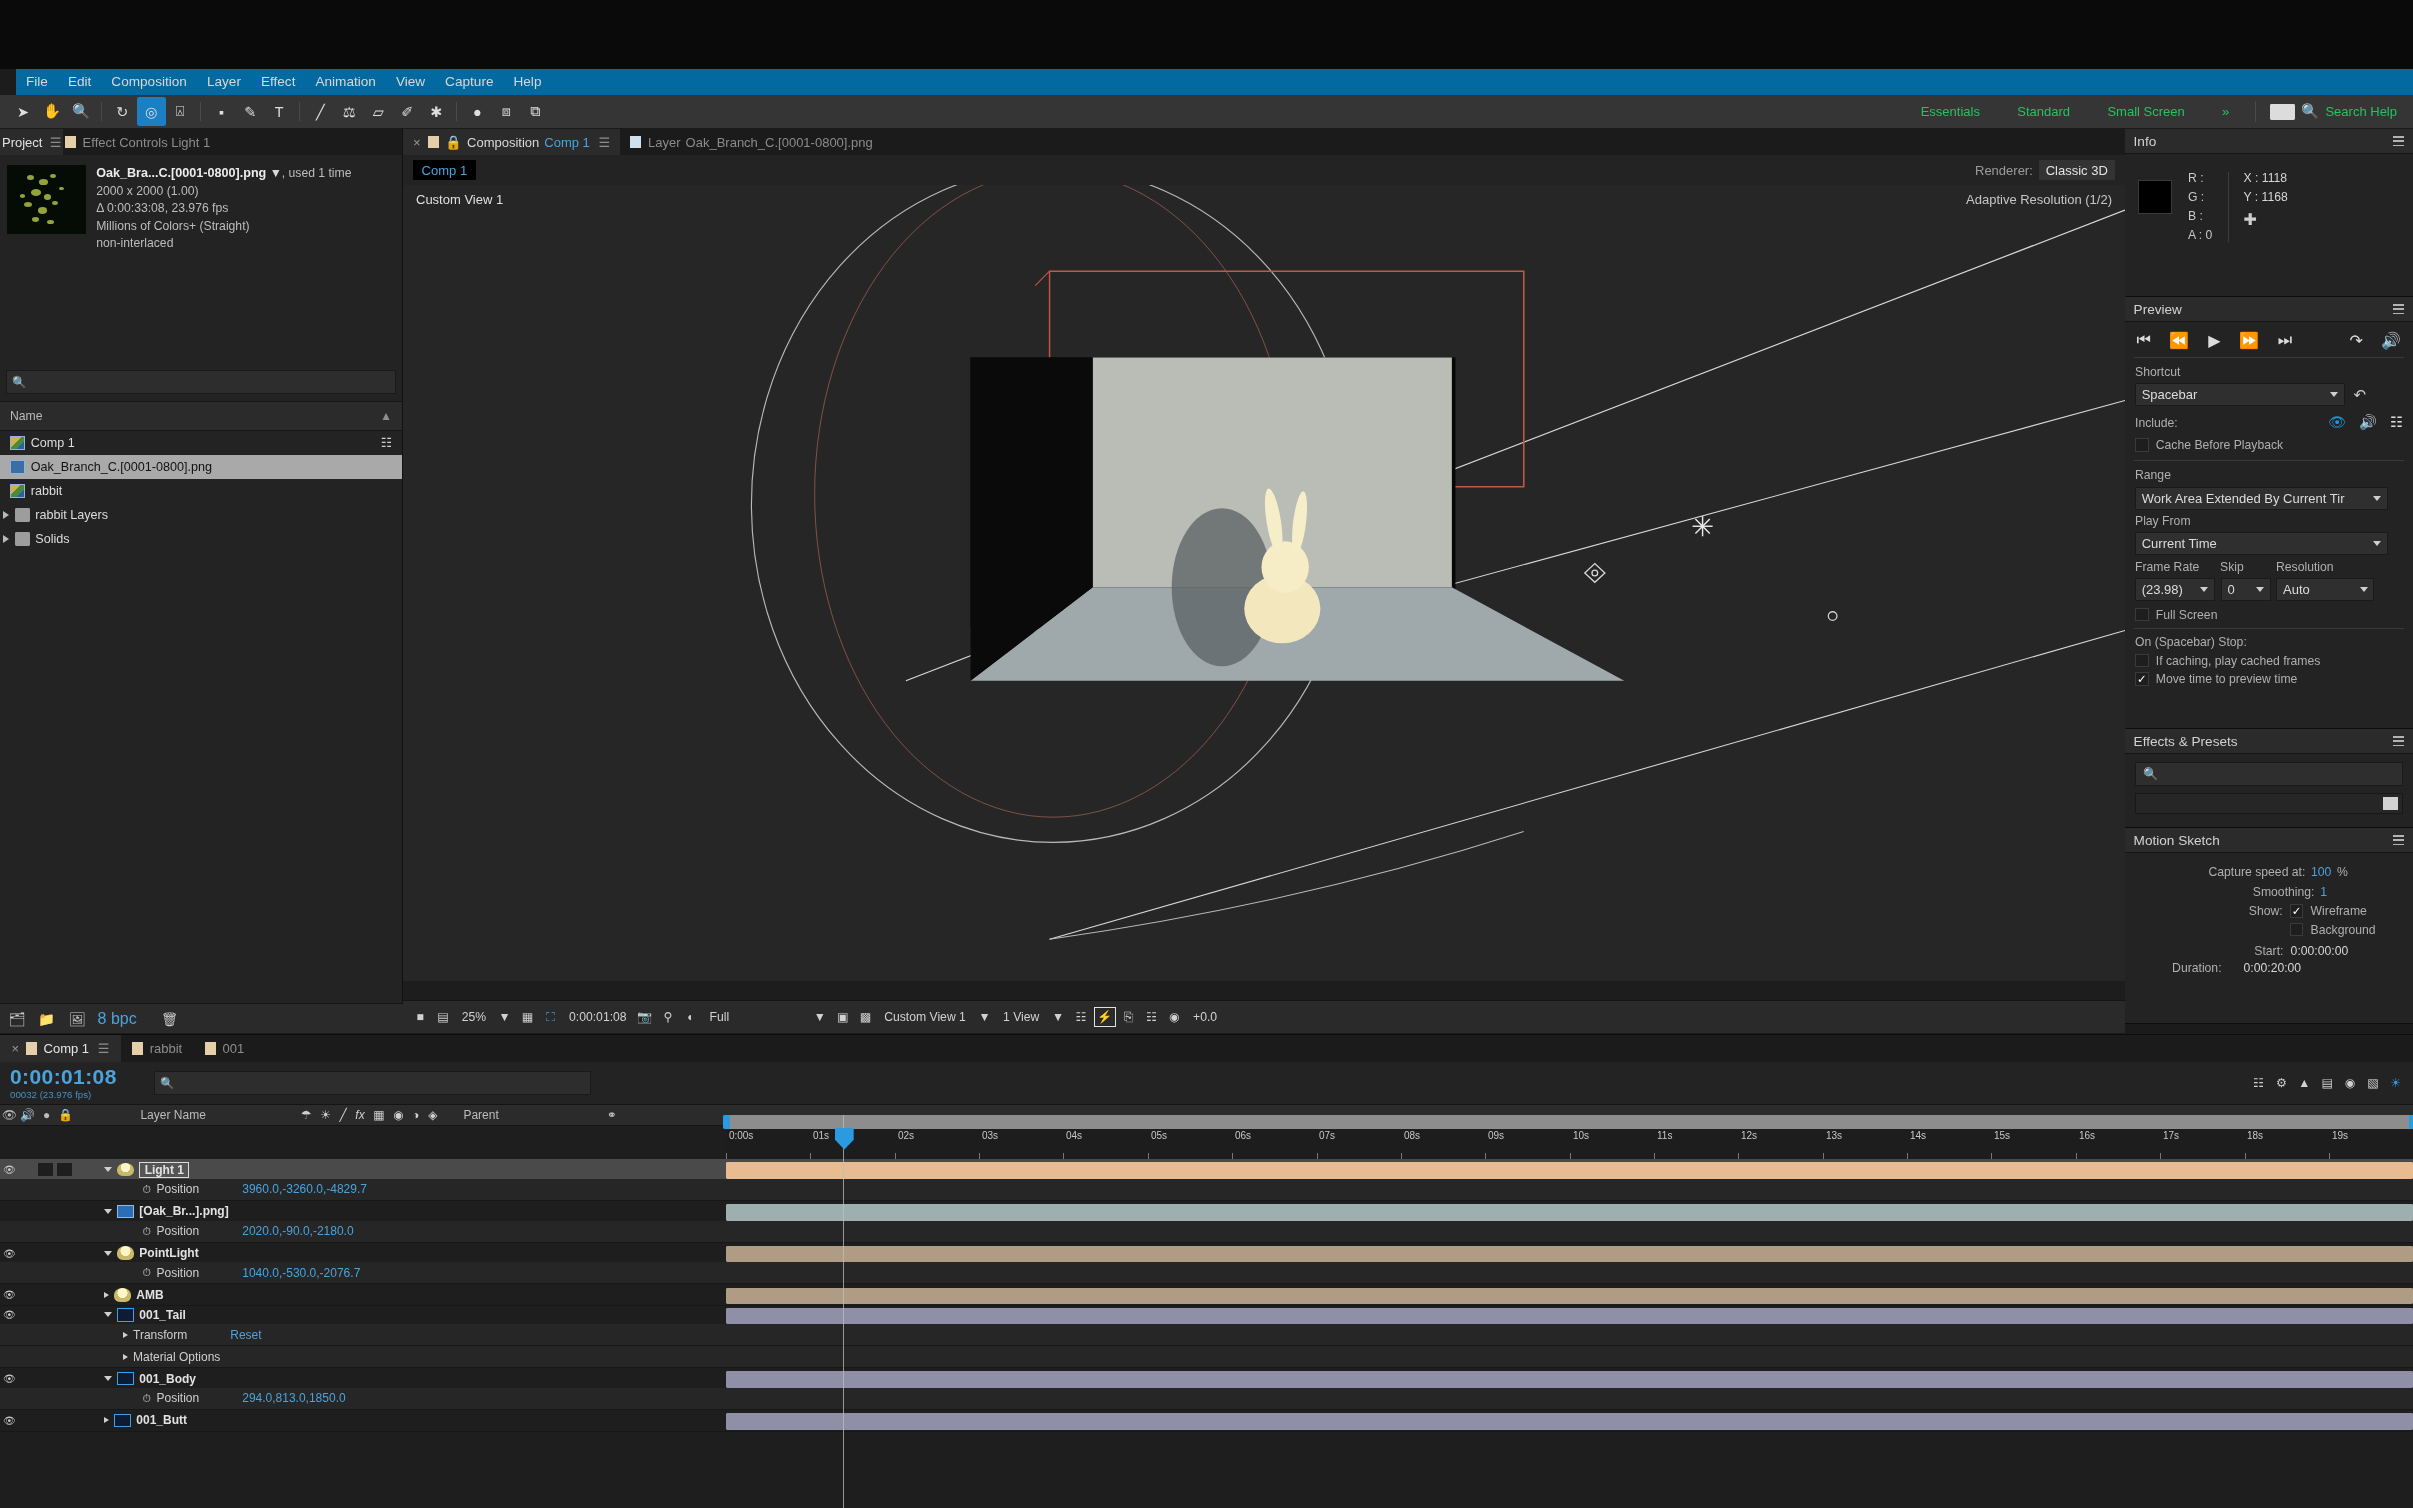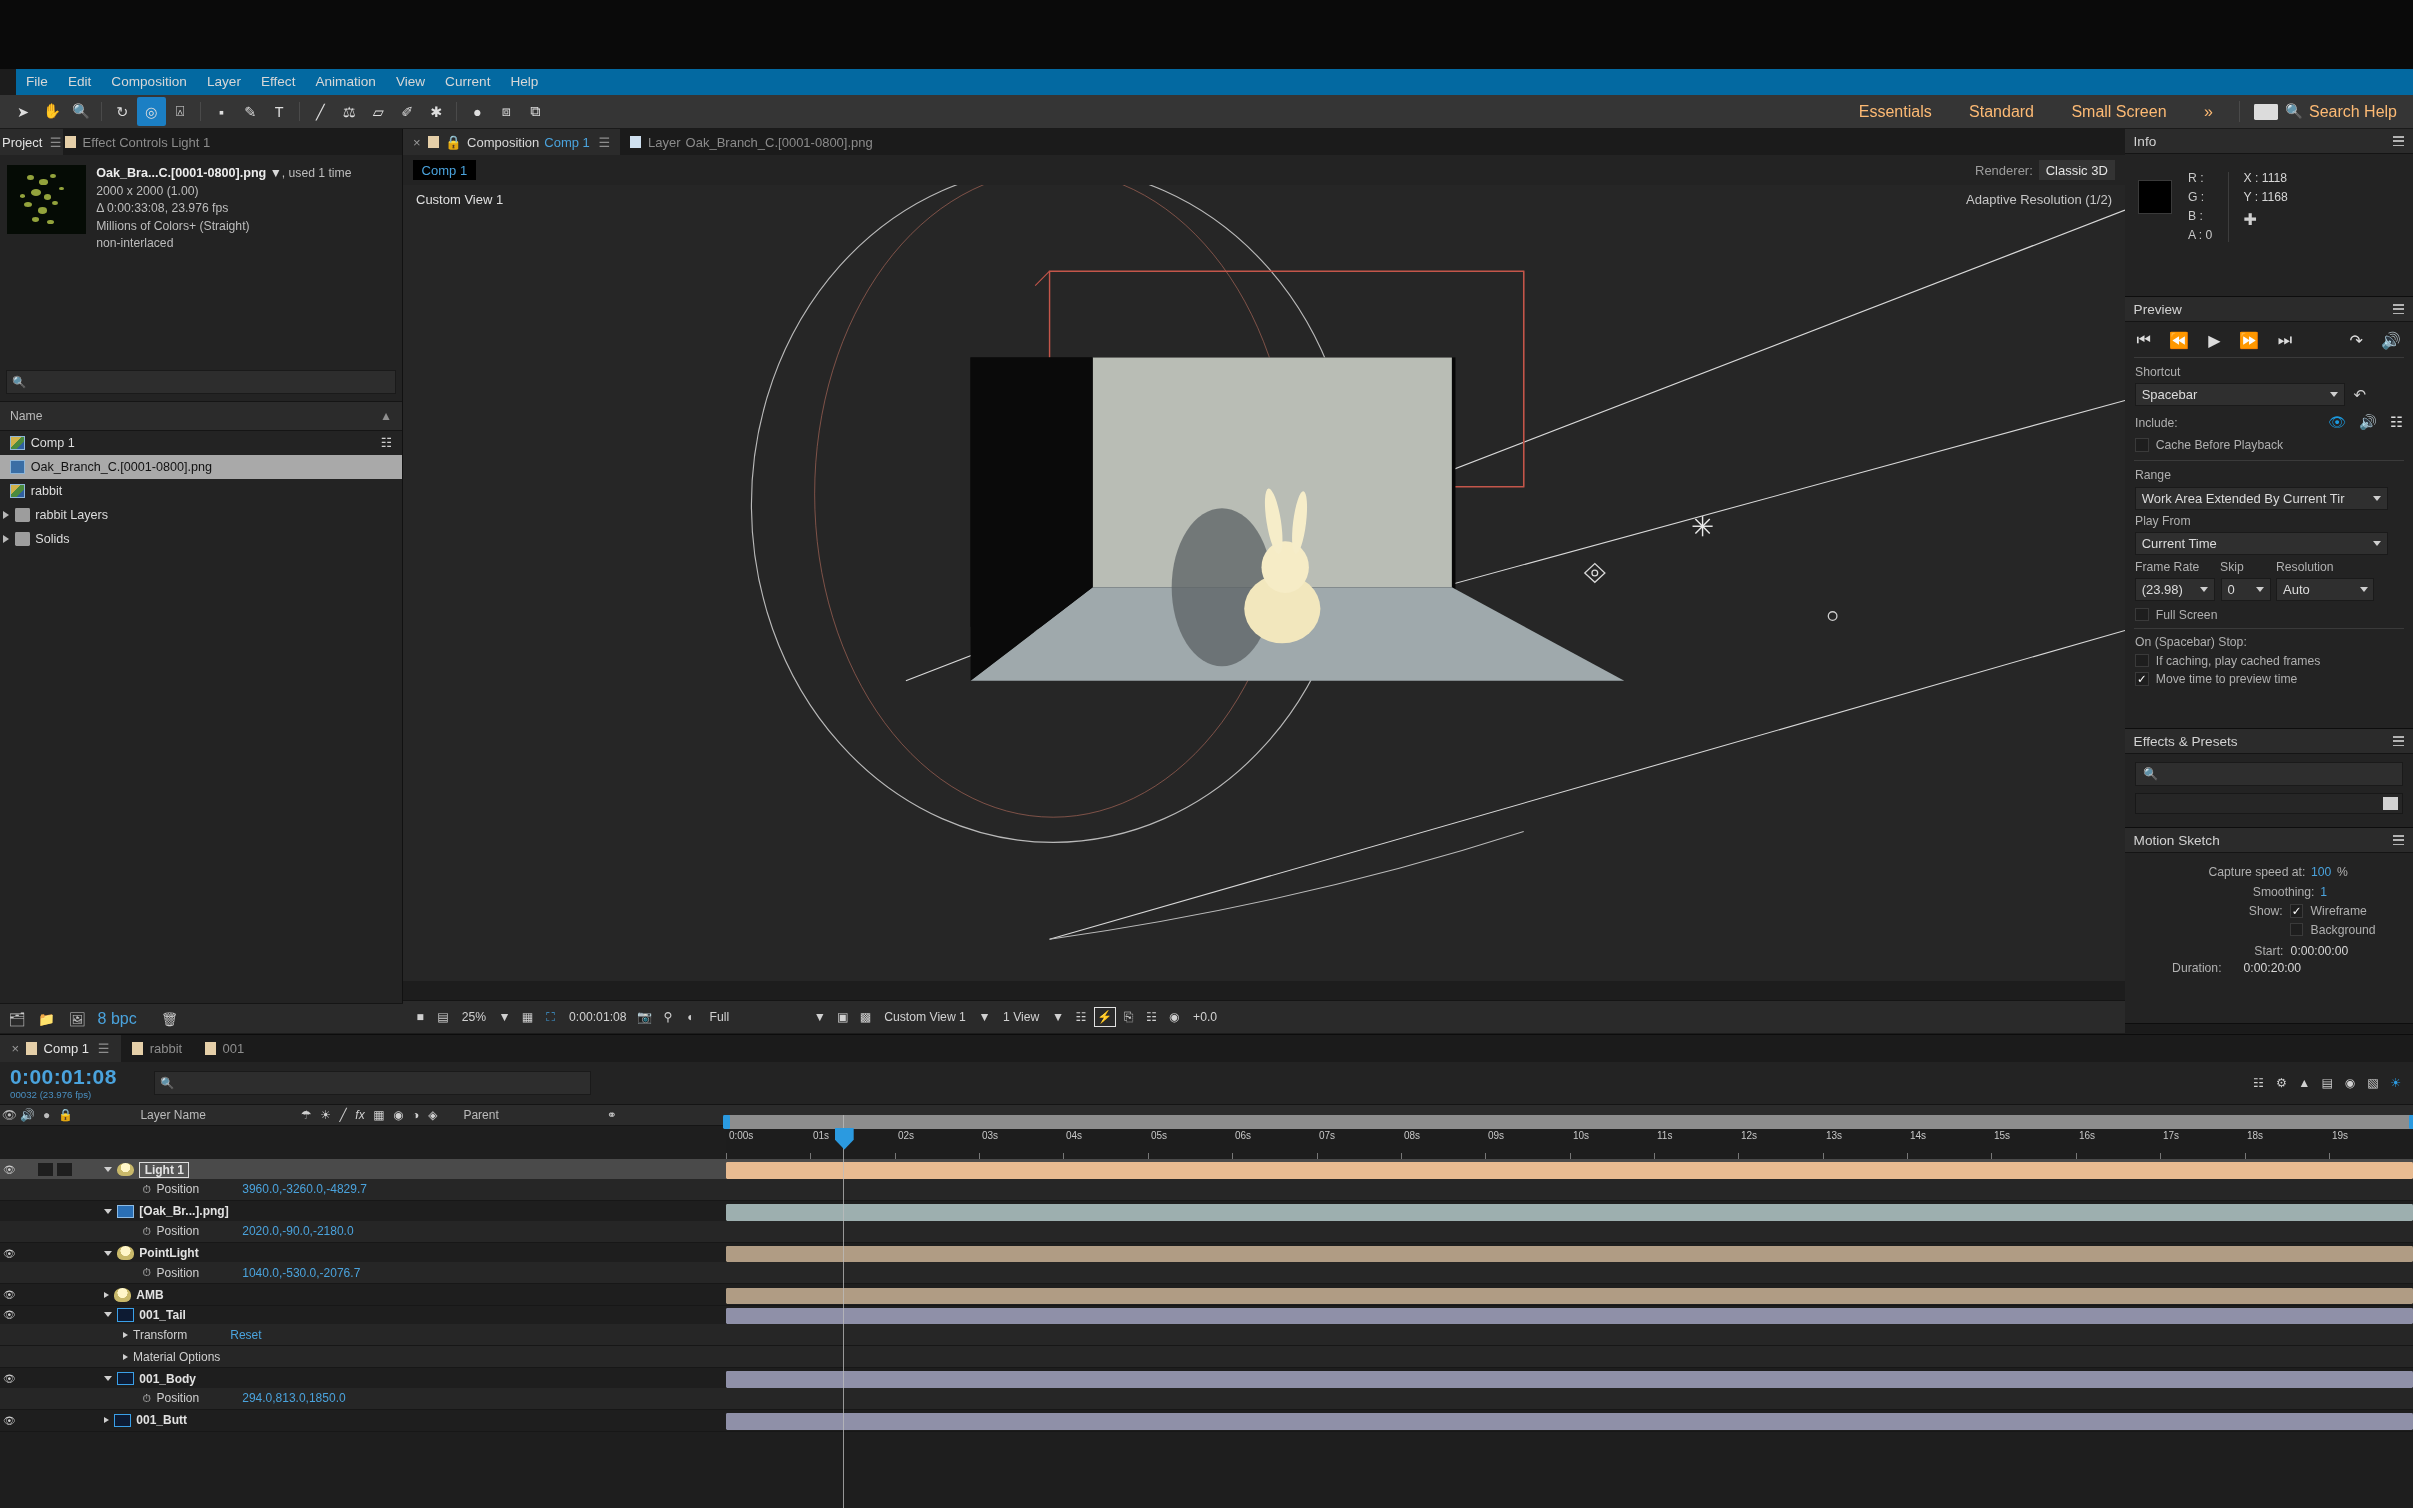--- a/index.html
+++ b/index.html
@@ -29,21 +29,21 @@
   #menubar{position:absolute;left:16px;top:69px;width:2413px;height:26px;background:#0369a1;
            border-bottom:0.7px solid #1a1a1a;display:flex;align-items:center;}
   #menubar .mi{font-size:13.6px;color:#d7d7d7;padding:0 10px;height:26px;line-height:26px;}
   #toolbar{position:absolute;left:0;top:95px;width:2413px;height:33px;background:#353535;
            border-bottom:0.7px solid #1a1a1a;display:flex;align-items:center;}
   .tool{width:29px;height:29px;display:flex;align-items:center;justify-content:center;
         color:#dedede;font-size:14.4px;}
   .tool.sel{background:#1b7fc4;border-radius:2.2px;}
   .tsep{width:0.7px;height:18.7px;background:#4a4a4a;margin:0 5.7px;}
   #wsbar{position:absolute;right:0;top:95px;height:33px;display:flex;align-items:center;}
-  #wsbar .ws{font-size:16px;color:#fdba74;padding:0 18.7px;}
+  #wsbar .ws{font-size:13px;color:#22c55e;padding:0 18.7px;}
   #wsbar .wsep{width:0.7px;height:21.5px;background:#4a4a4a;margin:0 7.2px;}
 
   
   #project{position:absolute;left:0;top:129px;width:402px;height:904px;background:#232323;
            border-right:0.7px solid #111;}
   #projtabs{height:26px;display:flex;background:#1b1b1b;}
   .ptab{display:flex;align-items:center;padding:0 2px;font-size:13px;height:26px;}
   .ptab.act{background:#2b2b2b;color:#e2e2e2;}
   .ptab.ina{color:#8c8c8c;}
   .ptab .sq{width:10.8px;height:12.2px;background:#e5cfa8;margin-right:6.5px;}
@@ -151,21 +151,21 @@
   <div id="topstrip"></div>
 
   <div id="menubar">
     <span class="mi">File</span>
     <span class="mi">Edit</span>
     <span class="mi">Composition</span>
     <span class="mi">Layer</span>
     <span class="mi">Effect</span>
     <span class="mi">Animation</span>
     <span class="mi">View</span>
-    <span class="mi">Current</span>
+    <span class="mi">Capture</span>
     <span class="mi">Help</span>
   </div>
 
   <div id="toolbar">
     <div style="width:8.6px"></div>
     <div class="tool">➤</div>
     <div class="tool">✋</div>
     <div class="tool">🔍</div>
     <div class="tsep"></div>
     <div class="tool">↻</div>

